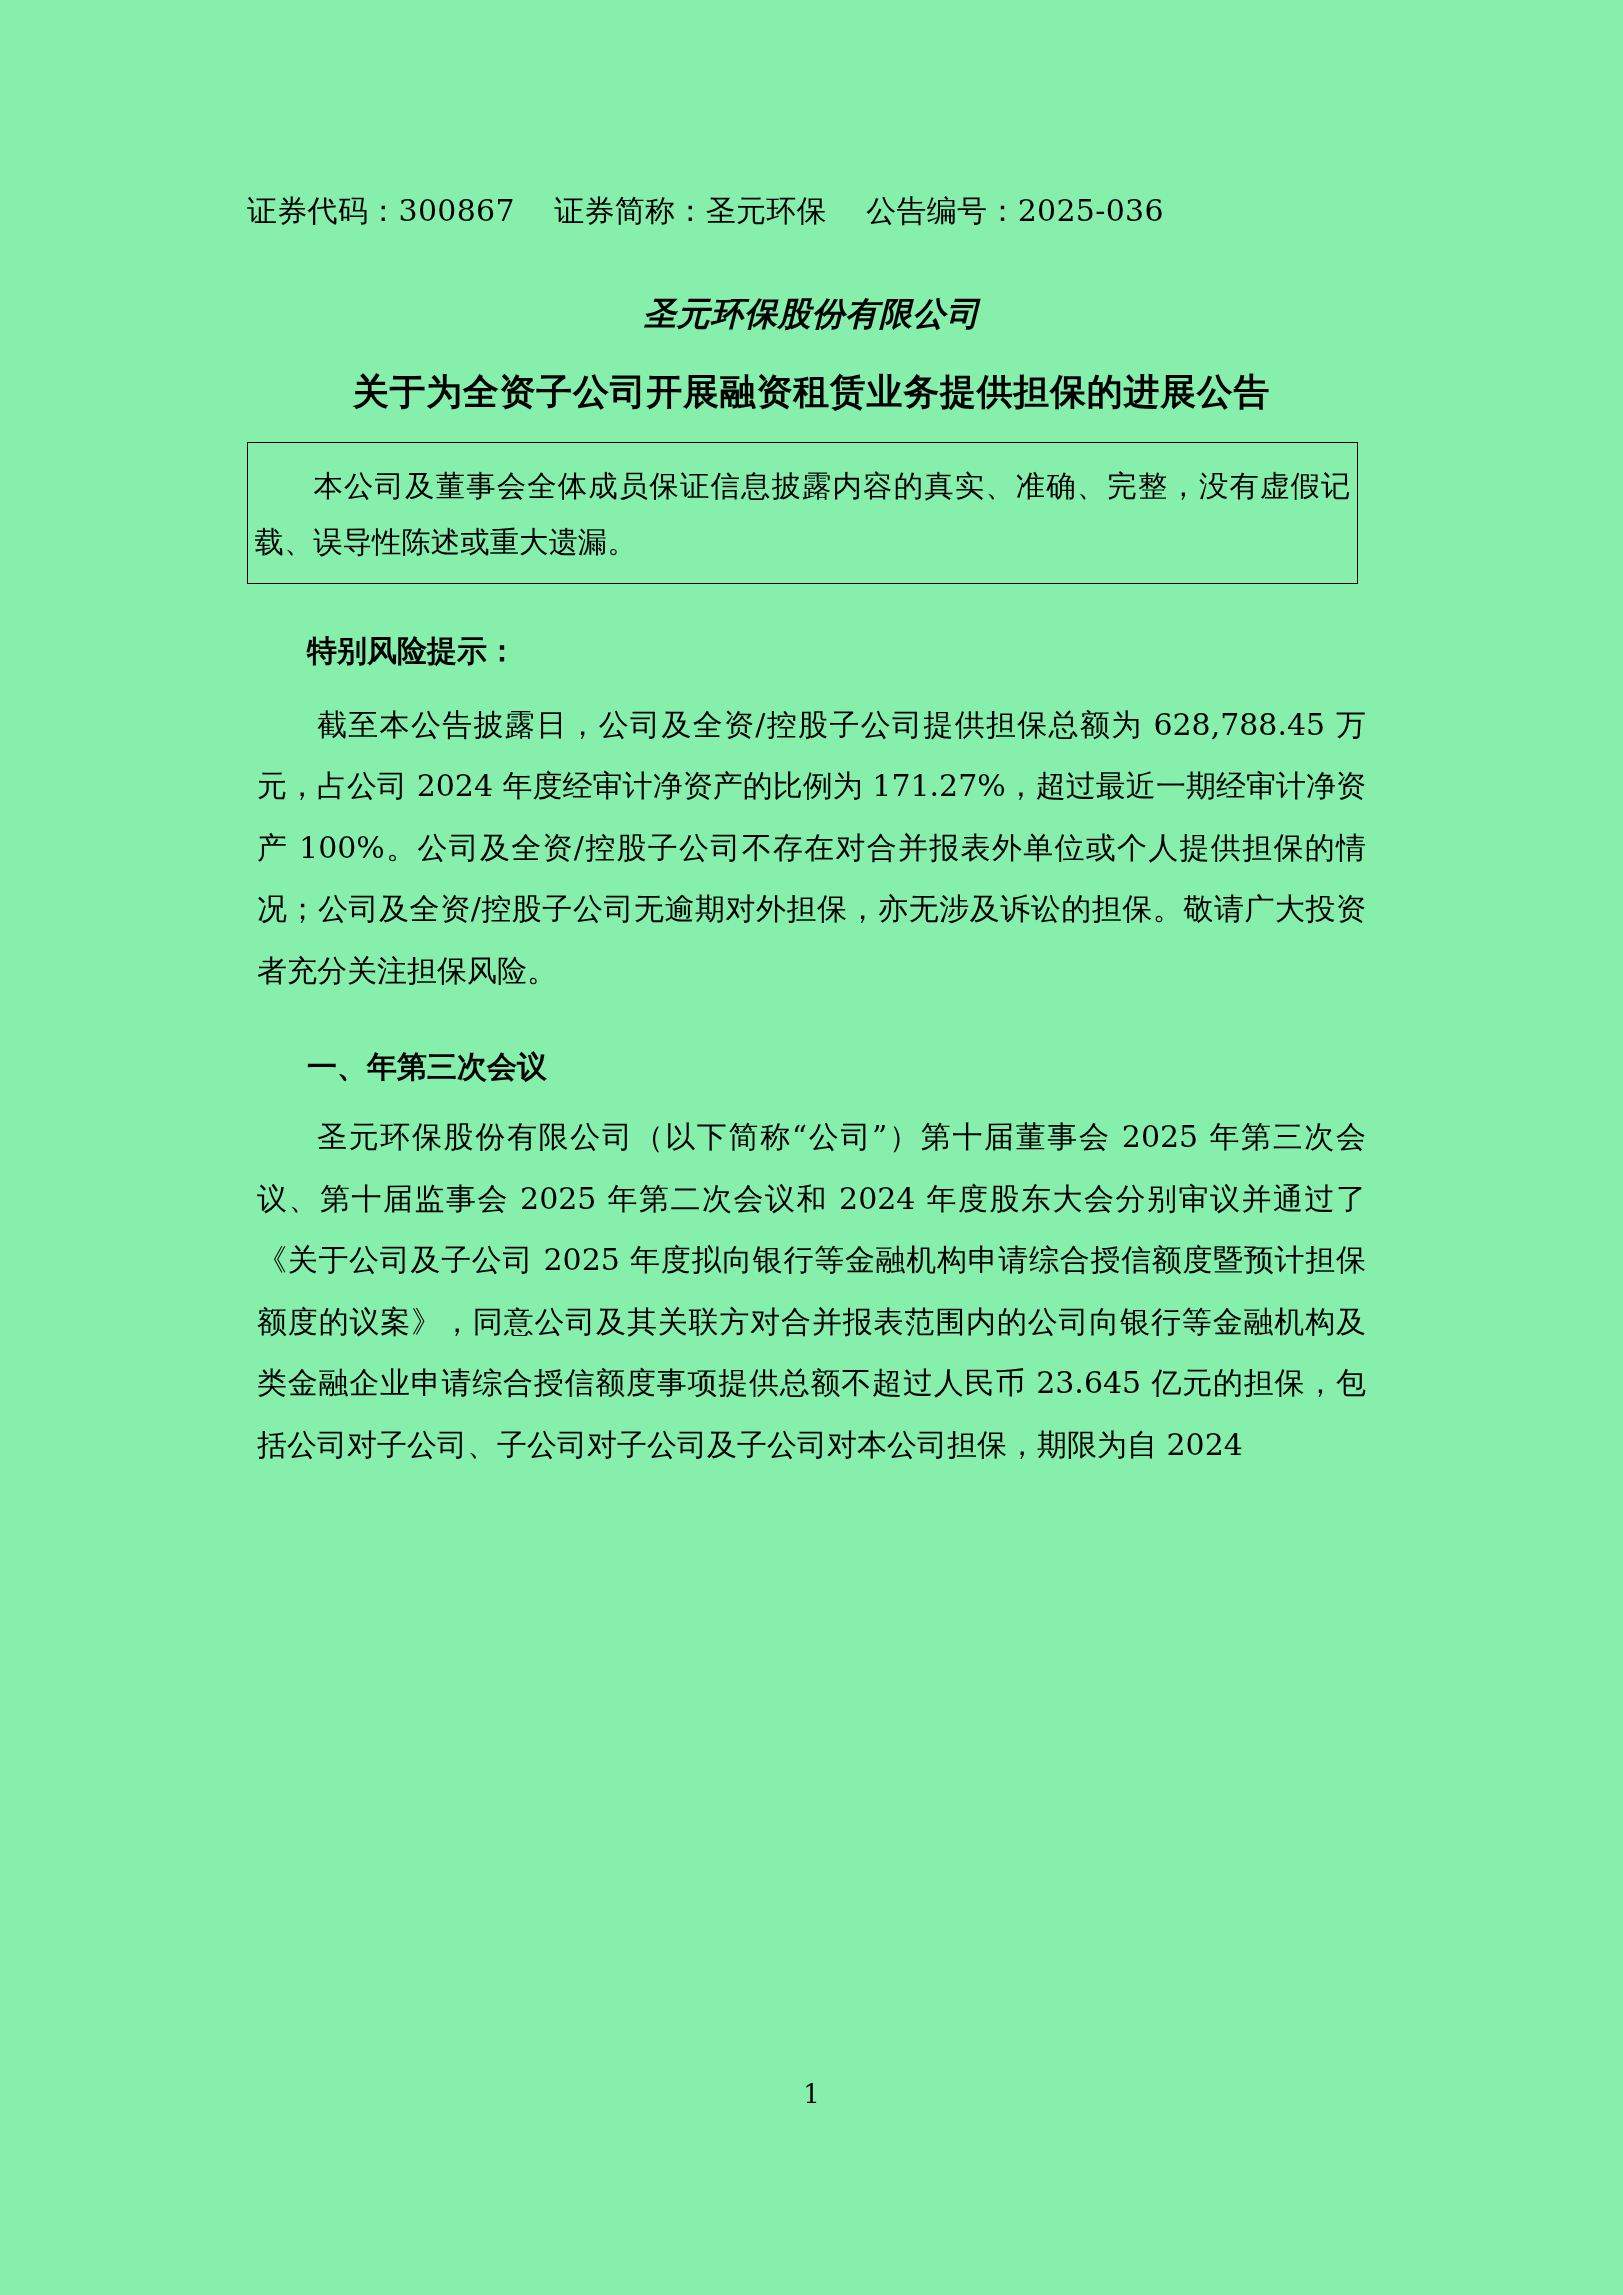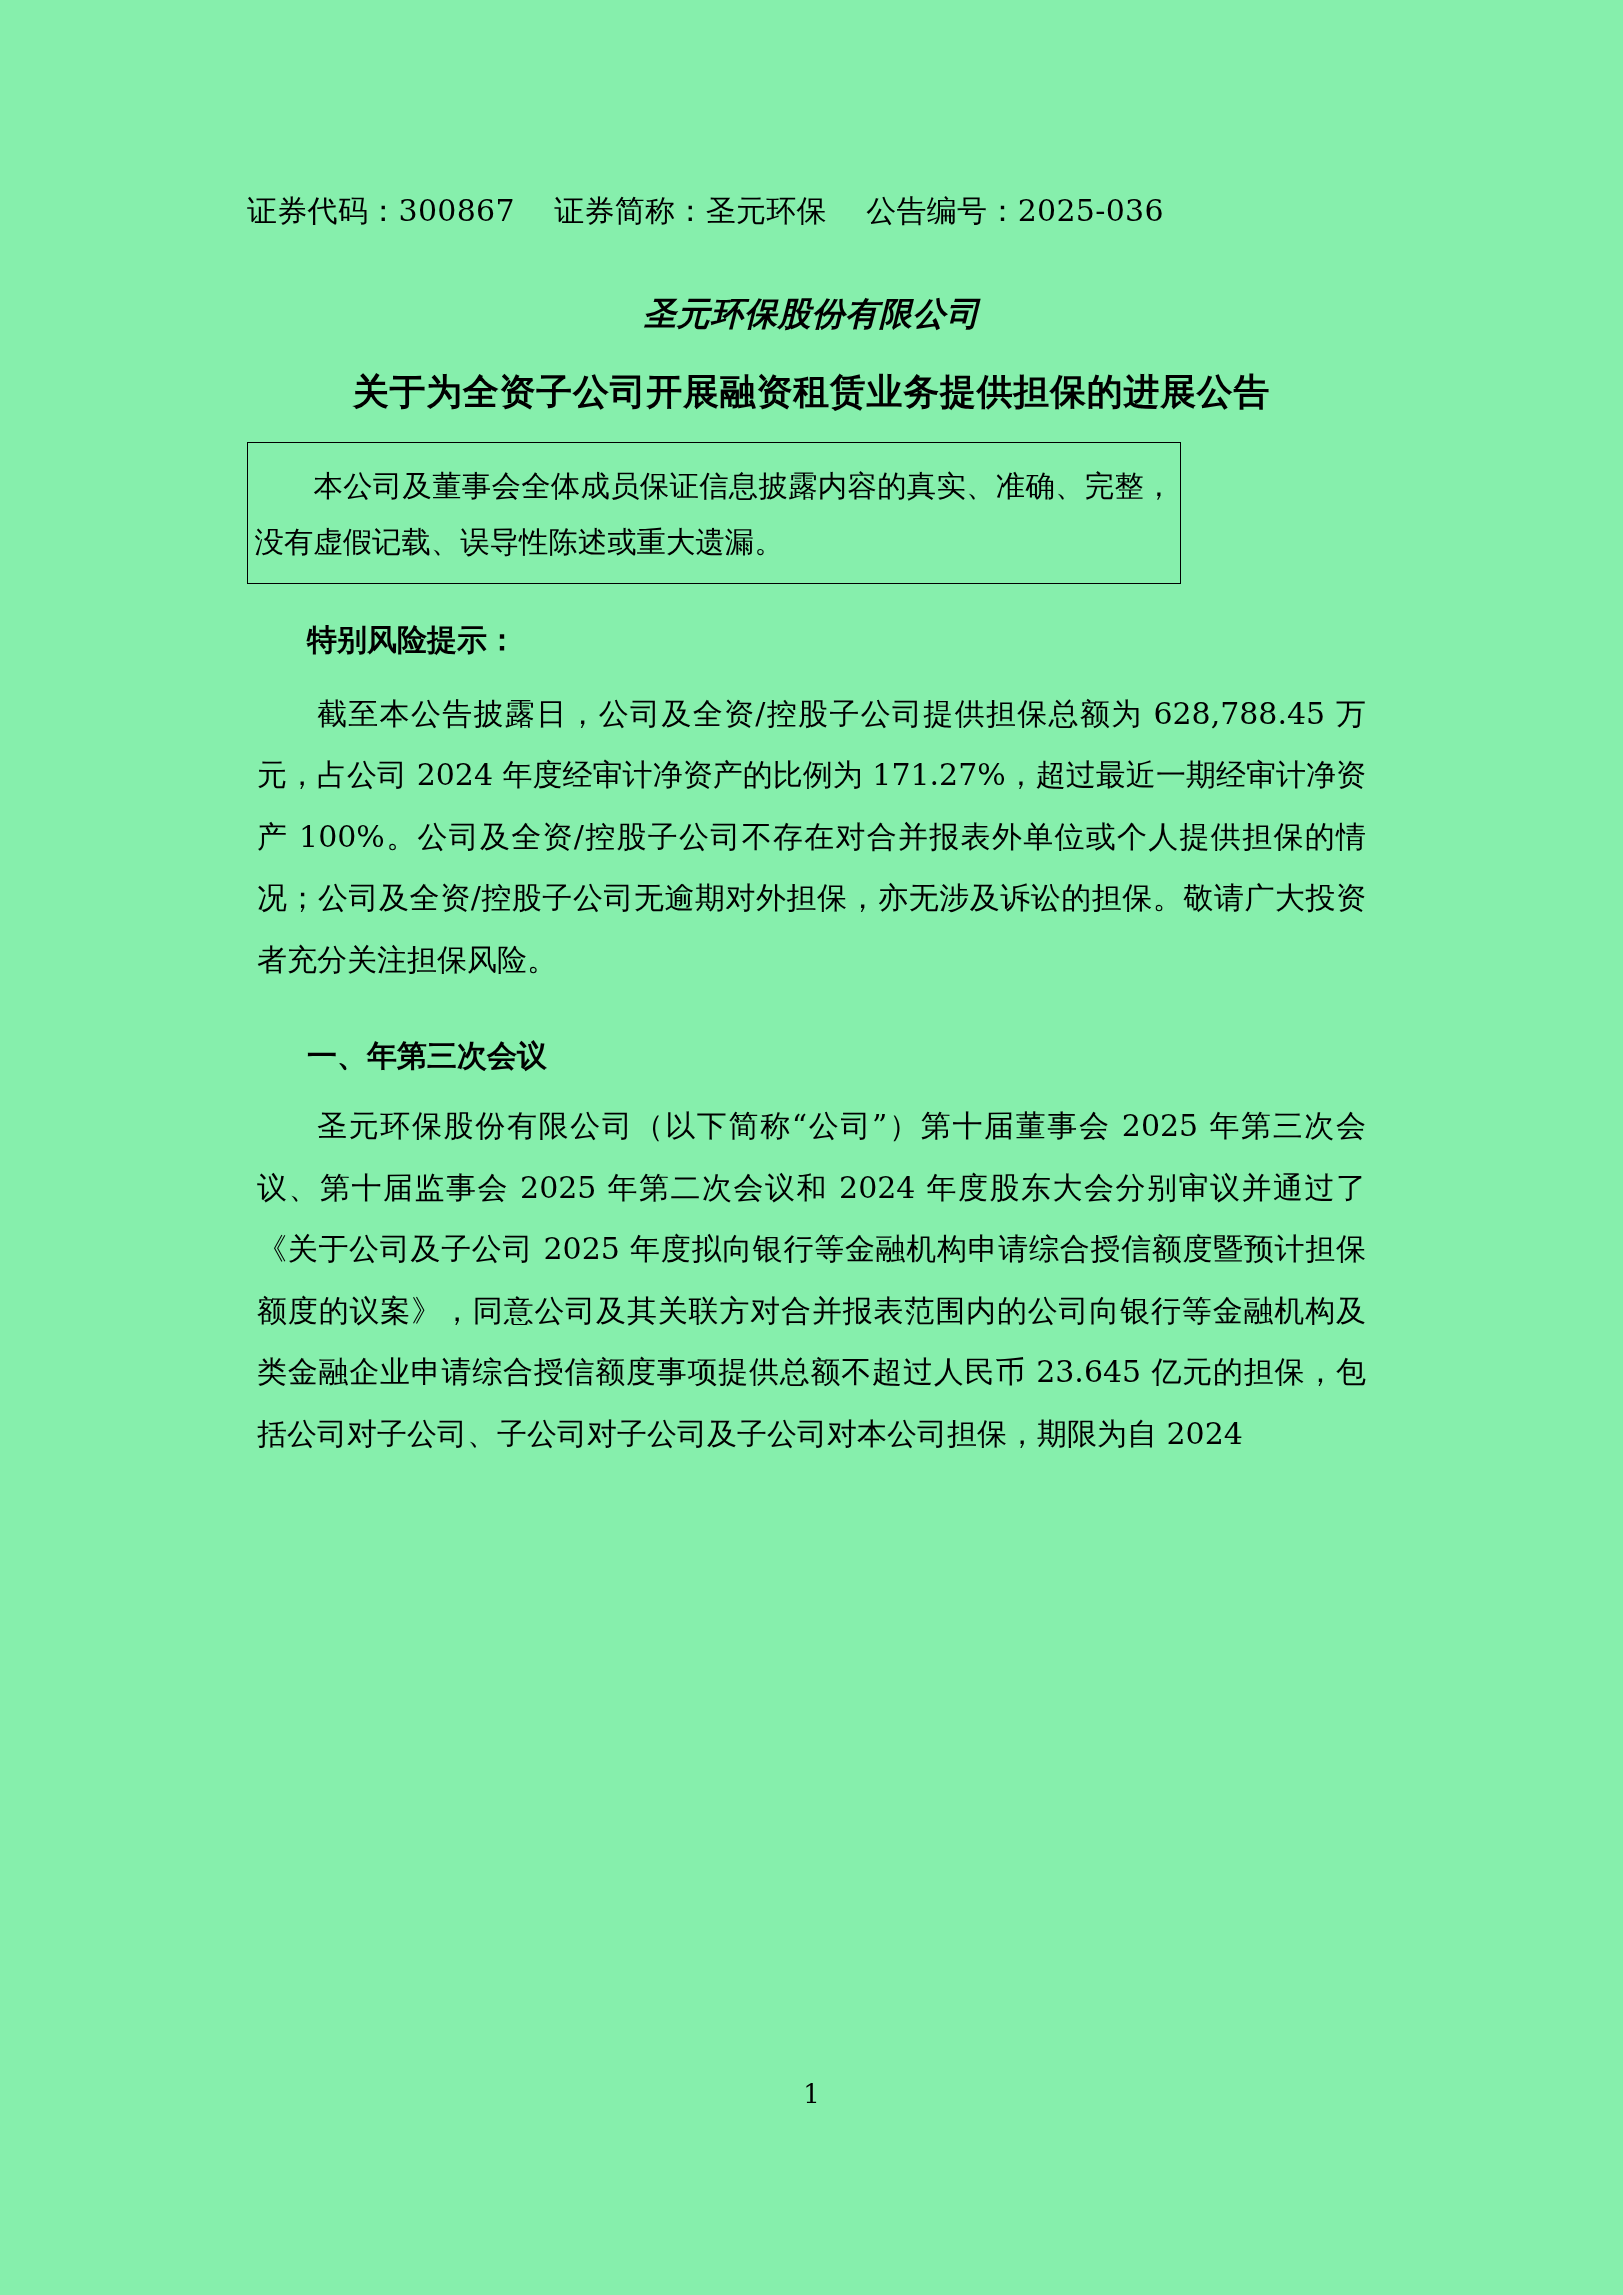--- a/index.html
+++ b/index.html
@@ -48,41 +48,41 @@
     font-size: 36px;
     letter-spacing: 0.7px;
   }
 
   
   .statement-box {
     margin-top: 33px;
     border: 1.3px solid #000000;
     box-sizing: border-box;
     padding: 15.7px 6.5px 13px 6.5px;
-    width: 934px;
+    width: 1111px;
   }
   .statement-text {
     font-size: 29.4px;
     line-height: 1.90;
     text-align: justify;
     text-align-last: left;
     text-indent: 59px;
     margin: 0;
     letter-spacing: 0px;
   }
 
   
   .heading {
     font-weight: bold;
     font-size: 30px;
     line-height: 1.0;
     text-indent: 60px;
     margin: 0;
   }
-  .heading-risk { margin-top: 41px; }
+  .heading-risk { margin-top: 52px; }
   .heading-section { margin-top: 51px; }
 
   
   .body-para {
     font-size: 30px;
     line-height: 2.05;
     text-align: justify;
     text-align-last: left;
     text-indent: 60px;
     margin: 10px;

